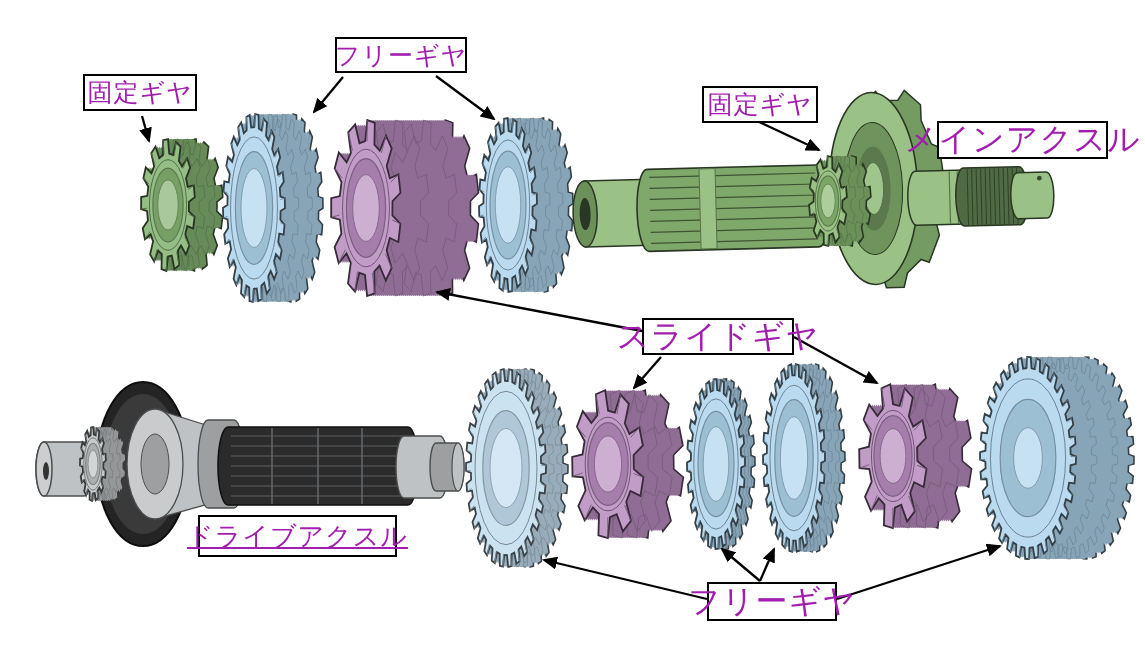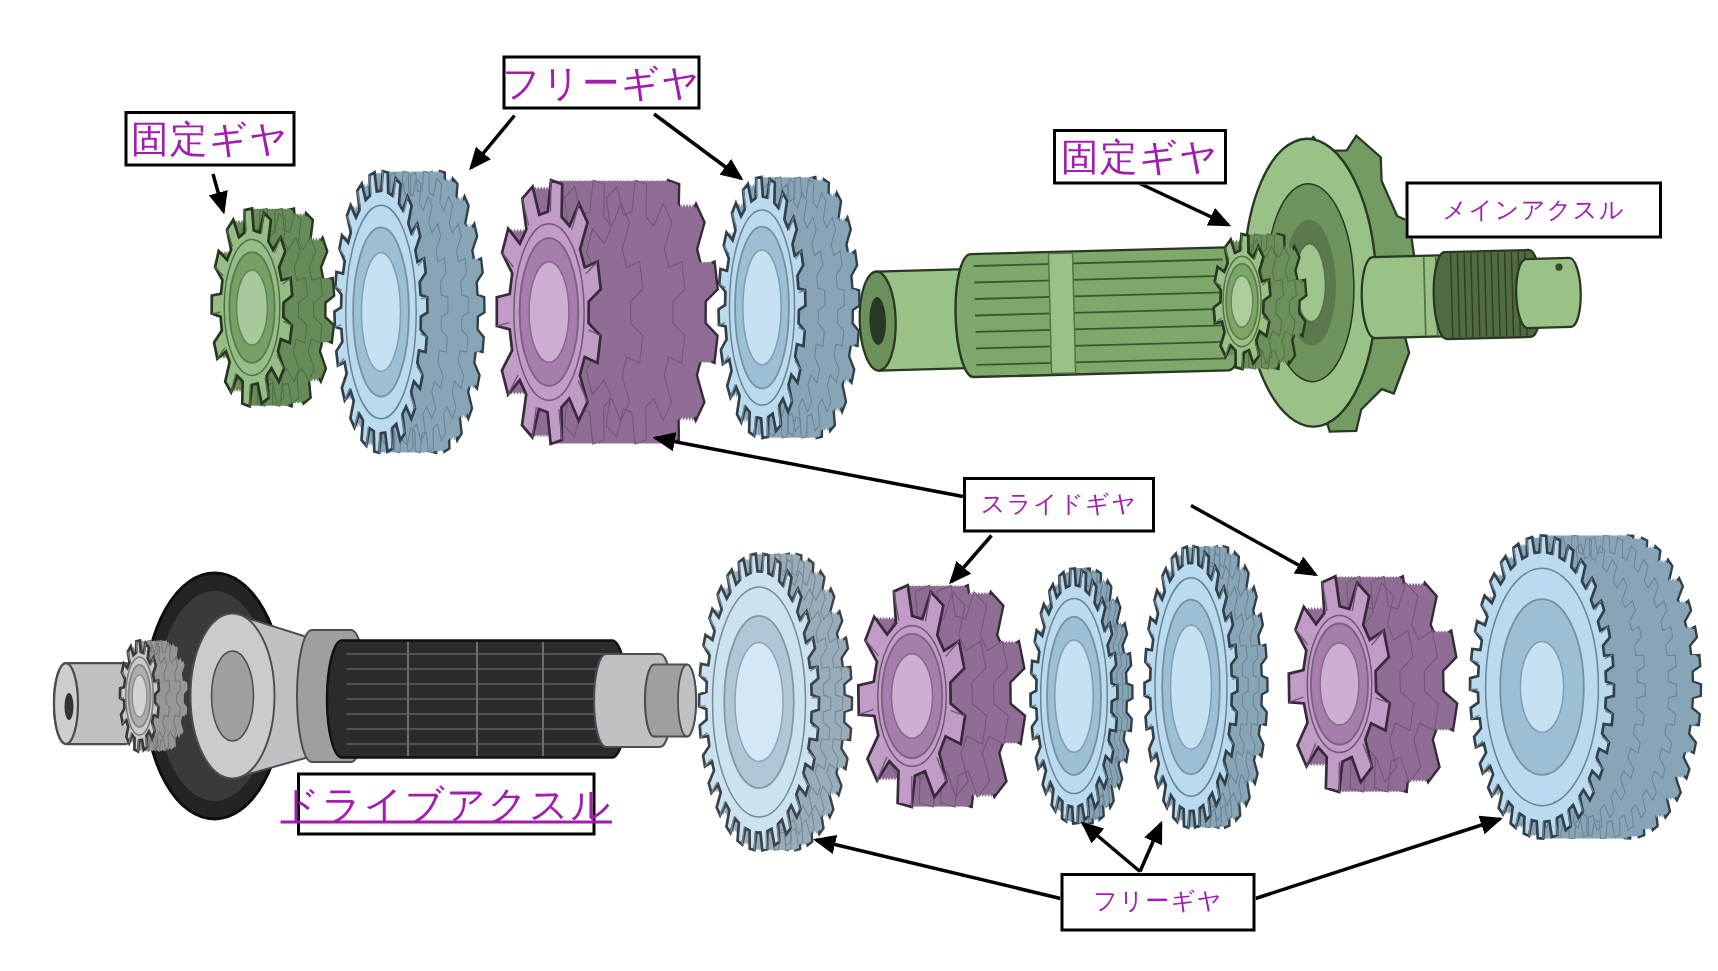--- a/index.html
+++ b/index.html
@@ -6,21 +6,21 @@
   .stage{
     position:relative;width:1145px;height:647px;background:#ffffff;overflow:hidden;
     font-family:"Liberation Sans","DejaVu Sans",sans-serif;
   }
   .stage svg{position:absolute;left:0;top:0;width:1145px;height:647px;}
   .callout{
     position:absolute;box-sizing:border-box;background:#ffffff;border:2px solid #000000;
     display:flex;align-items:center;justify-content:center;color:#a21caf;
     white-space:nowrap;letter-spacing:1px;
   }
-  .fs25{font-size:25px;} .fs24{font-size:16px;} .fs26{font-size:26px;text-decoration:underline;}
+  .fs25{font-size:25px;} .fs24{font-size:32px;} .fs26{font-size:26px;text-decoration:underline;}
 </style>
 </head>
 <body>
 
 <div class="stage">
   <svg id="scene" viewBox="0 0 1145 647">
       <g>
         <path d="M222.6,216.8L221.2,228.5L215.2,226.1L213.3,234.3L217.3,245.6L213.9,254.5L209.0,245.5L205.8,250.6L207.1,265.2L202.4,269.1L199.8,255.6L196.0,256.5L194.4,270.9L189.5,269.1L189.8,254.2L186.2,250.6L182.1,261.5L178.1,254.4L181.1,241.4L178.7,234.2L172.9,239.2L170.7,228.3L175.9,220.4L175.1,211.1L169.1,209.1L169.2,197.0L175.3,195.8L176.3,186.7L171.4,178.0L173.8,167.4L179.4,173.3L182.1,166.4L179.3,153.1L183.5,146.5L187.3,158.1L191.0,155.0L191.1,140.1L196.0,139.0L197.2,153.6L201.1,155.0L204.0,142.0L208.6,146.6L206.9,160.9L210.0,166.5L215.1,158.3L218.2,167.6L214.0,178.3L215.7,186.8L221.8,185.3L222.8,197.1L217.0,201.8L216.9,211.3Z" fill="#678b59" stroke="#283522" stroke-width="1.6"></path>
         <path d="M220.6,216.8L219.2,228.5L213.2,226.1L211.3,234.3L215.3,245.6L211.9,254.5L207.0,245.5L203.8,250.6L205.1,265.2L200.4,269.1L197.8,255.6L194.0,256.5L192.4,270.9L187.5,269.1L187.8,254.2L184.2,250.6L180.1,261.5L176.1,254.4L179.1,241.4L176.7,234.2L170.9,239.2L168.7,228.3L173.9,220.4L173.1,211.1L167.1,209.1L167.2,197.0L173.3,195.8L174.3,186.7L169.4,178.0L171.8,167.4L177.4,173.3L180.1,166.4L177.3,153.1L181.5,146.5L185.3,158.1L189.0,155.0L189.1,140.1L194.0,139.0L195.2,153.6L199.1,155.0L202.0,142.0L206.6,146.6L204.9,160.9L208.0,166.5L213.1,158.3L216.2,167.6L212.0,178.3L213.7,186.8L219.8,185.3L220.8,197.1L215.0,201.8L214.9,211.3Z" fill="#678b59" stroke="none"></path>
         <path d="M218.6,216.8L217.2,228.5L211.2,226.1L209.3,234.3L213.3,245.6L209.9,254.5L205.0,245.5L201.8,250.6L203.1,265.2L198.4,269.1L195.8,255.6L192.0,256.5L190.4,270.9L185.5,269.1L185.8,254.2L182.2,250.6L178.1,261.5L174.1,254.4L177.1,241.4L174.7,234.2L168.9,239.2L166.7,228.3L171.9,220.4L171.1,211.1L165.1,209.1L165.2,197.0L171.3,195.8L172.3,186.7L167.4,178.0L169.8,167.4L175.4,173.3L178.1,166.4L175.3,153.1L179.5,146.5L183.3,158.1L187.0,155.0L187.1,140.1L192.0,139.0L193.2,153.6L197.1,155.0L200.0,142.0L204.6,146.6L202.9,160.9L206.0,166.5L211.1,158.3L214.2,167.6L210.0,178.3L211.7,186.8L217.8,185.3L218.8,197.1L213.0,201.8L212.9,211.3Z" fill="#678b59" stroke="none"></path>
@@ -634,18 +634,18 @@
     </svg>
 
   <div class="callout fs25" style="left:83px;top:74px;width:114px;height:37px">固定ギヤ</div>
 
   <div class="callout fs25" style="left:335px;top:37px;width:132px;height:36px">フリーギヤ</div>
 
   <div class="callout fs25" style="left:702px;top:86px;width:116px;height:37px">固定ギヤ</div>
 
   <div class="callout fs24" style="left:937px;top:121px;width:171px;height:38px">メインアクスル</div>
 
-  <div class="callout fs24" style="left:642px;top:318px;width:128px;height:37px">スライドギヤ</div>
+  <div class="callout fs24" style="left:642px;top:318px;width:152px;height:37px">スライドギヤ</div>
 
   <div class="callout fs26" style="left:198px;top:515px;width:199px;height:42px">ドライブアクスル</div>
 
   <div class="callout fs24" style="left:707px;top:582px;width:130px;height:39px">フリーギヤ</div>
 </div>
 
 </body></html>

